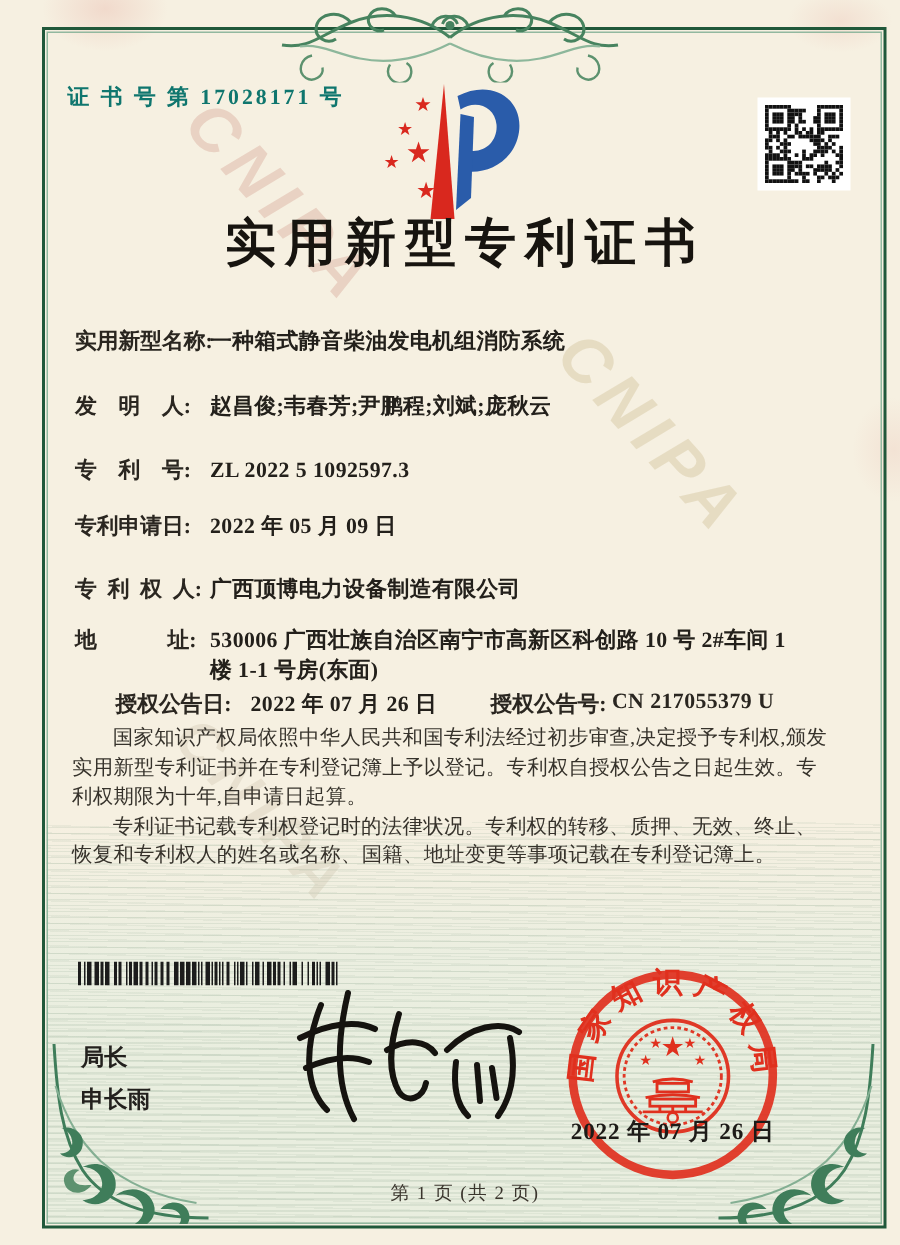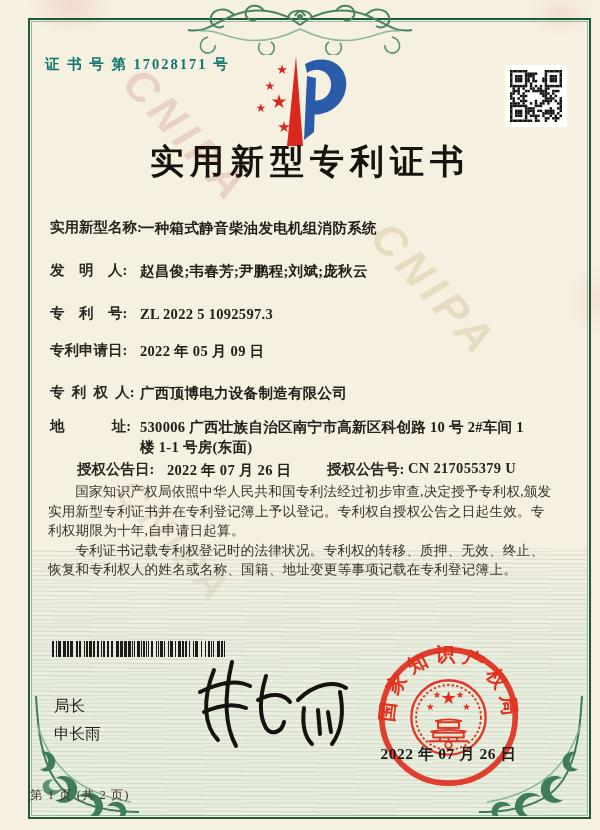--- a/index.html
+++ b/index.html
@@ -53,28 +53,28 @@
   .grant2 .fval2{font-weight:700;letter-spacing:.3px;}
 
   .legal{position:absolute;left:48px;top:482px;width:508px;color:#36322b;
          font-size:13.6px;line-height:19.6px;letter-spacing:.2px;}
   .legal p{margin:0;text-indent:2em;}
 
   .barcode{position:absolute;left:52px;top:641px;}
 
   .director{position:absolute;left:54px;top:692px;
             font-family:"Liberation Sans","DejaVu Sans",sans-serif;
-            font-weight:normal;font-size:15.5px;color:#23211e;line-height:28px;}
+            font-weight:bold;font-size:15.5px;color:#23211e;line-height:28px;}
   .signature{position:absolute;left:192px;top:648px;}
 
   .seal{position:absolute;left:377px;top:645px;}
   .sealdate{position:absolute;left:377px;top:744px;width:143px;text-align:center;
             font-size:15.5px;font-weight:700;color:#1d1b18;letter-spacing:.5px;white-space:pre;}
 
-  .footer{position:absolute;left:30px;right:10px;top:787px;
+  .footer{position:absolute;left:30px;right:10px;top:787px;text-align:center;
           font-size:12.5px;color:#3a352d;letter-spacing:1px;white-space:pre;}
 
   .orn-top{position:absolute;left:168px;top:3px;}
   .orn-bl{position:absolute;left:31px;bottom:14px;}
   .orn-br{position:absolute;right:13px;bottom:14px;transform:scaleX(-1);}
 </style>
 </head>
 <body>
 
 <div class="page">

